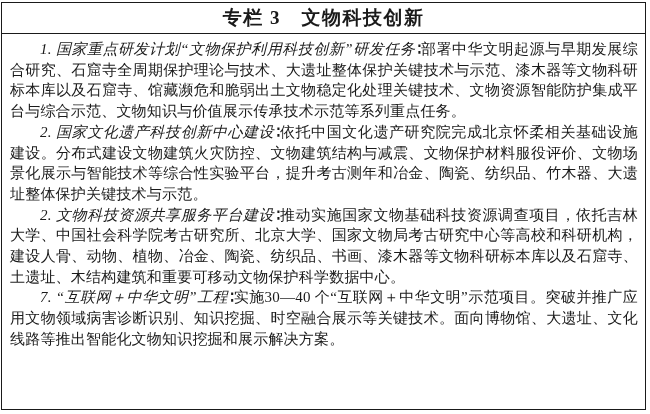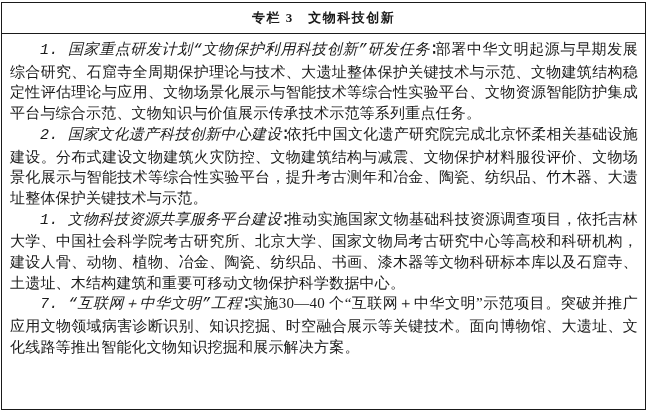--- a/index.html
+++ b/index.html
@@ -21,43 +21,42 @@
     background: #ffffff;
     box-sizing: border-box;
   }
   .column-title {
     height: 30px;
     border-bottom: 1.5px solid #1a1a1a;
     display: flex;
     align-items: center;
     justify-content: center;
     font-weight: bold;
-    font-size: 13px;
+    font-size: 19px;
     letter-spacing: 1.5px;
   }
   .column-body {
     padding: 5px 7px 0 8px;
     font-size: 15px;
     line-height: 20.7px;
     text-align: justify;
     letter-spacing: 0.2px;
   }
   p.item {
     margin: 0;
     text-indent: 2em;
   }
   .lead {
     font-style: italic;
-    font-family: Liberation Mono, monospace;
   }
 </style>
 </head>
 <body>
 
 <div class="column-box">
   <div class="column-title">专栏 3　文物科技创新</div>
   <div class="column-body">
-    <p class="item"><span class="lead">1. 国家重点研发计划“文物保护利用科技创新”研发任务</span><span class="colon">∶</span><span class="body-text">部署中华文明起源与早期发展综合研究、石窟寺全周期保护理论与技术、大遗址整体保护关键技术与示范、文物建筑结构稳定性评估理论与应用、文物场景化展示与智能技术等综合性实验平台、文物资源智能防护集成平台与综合示范、文物知识与价值展示传承技术示范等系列重点任务。</span></p>
+    <p class="item"><span class="lead">1. 国家重点研发计划“文物保护利用科技创新”研发任务</span><span class="colon">∶</span><span class="body-text">部署中华文明起源与早期发展综合研究、石窟寺全周期保护理论与技术、大遗址整体保护关键技术与示范、漆木器等文物科研标本库以及石窟寺、馆藏濒危和脆弱出土文物稳定化处理关键技术、文物资源智能防护集成平台与综合示范、文物知识与价值展示传承技术示范等系列重点任务。</span></p>
     <p class="item"><span class="lead">2. 国家文化遗产科技创新中心建设</span><span class="colon">∶</span><span class="body-text">依托中国文化遗产研究院完成北京怀柔相关基础设施建设。分布式建设文物建筑火灾防控、文物建筑结构与减震、文物保护材料服役评价、文物场景化展示与智能技术等综合性实验平台，提升考古测年和冶金、陶瓷、纺织品、竹木器、大遗址整体保护关键技术与示范。</span></p>
-    <p class="item"><span class="lead">1. 文物科技资源共享服务平台建设</span><span class="colon">∶</span><span class="body-text">推动实施国家文物基础科技资源调查项目，依托吉林大学、中国社会科学院考古研究所、北京大学、国家文物局考古研究中心等高校和科研机构，建设人骨、动物、植物、冶金、陶瓷、纺织品、书画、漆木器等文物科研标本库以及石窟寺、土遗址、木结构建筑和重要可移动文物保护科学数据中心。</span></p>
+    <p class="item"><span class="lead">2. 文物科技资源共享服务平台建设</span><span class="colon">∶</span><span class="body-text">推动实施国家文物基础科技资源调查项目，依托吉林大学、中国社会科学院考古研究所、北京大学、国家文物局考古研究中心等高校和科研机构，建设人骨、动物、植物、冶金、陶瓷、纺织品、书画、漆木器等文物科研标本库以及石窟寺、土遗址、木结构建筑和重要可移动文物保护科学数据中心。</span></p>
     <p class="item"><span class="lead">7. “互联网＋中华文明”工程</span><span class="colon">∶</span><span class="body-text">实施30—40 个“互联网＋中华文明”示范项目。突破并推广应用文物领域病害诊断识别、知识挖掘、时空融合展示等关键技术。面向博物馆、大遗址、文化线路等推出智能化文物知识挖掘和展示解决方案。</span></p>
   </div>
 </div>
 
 </body></html>

